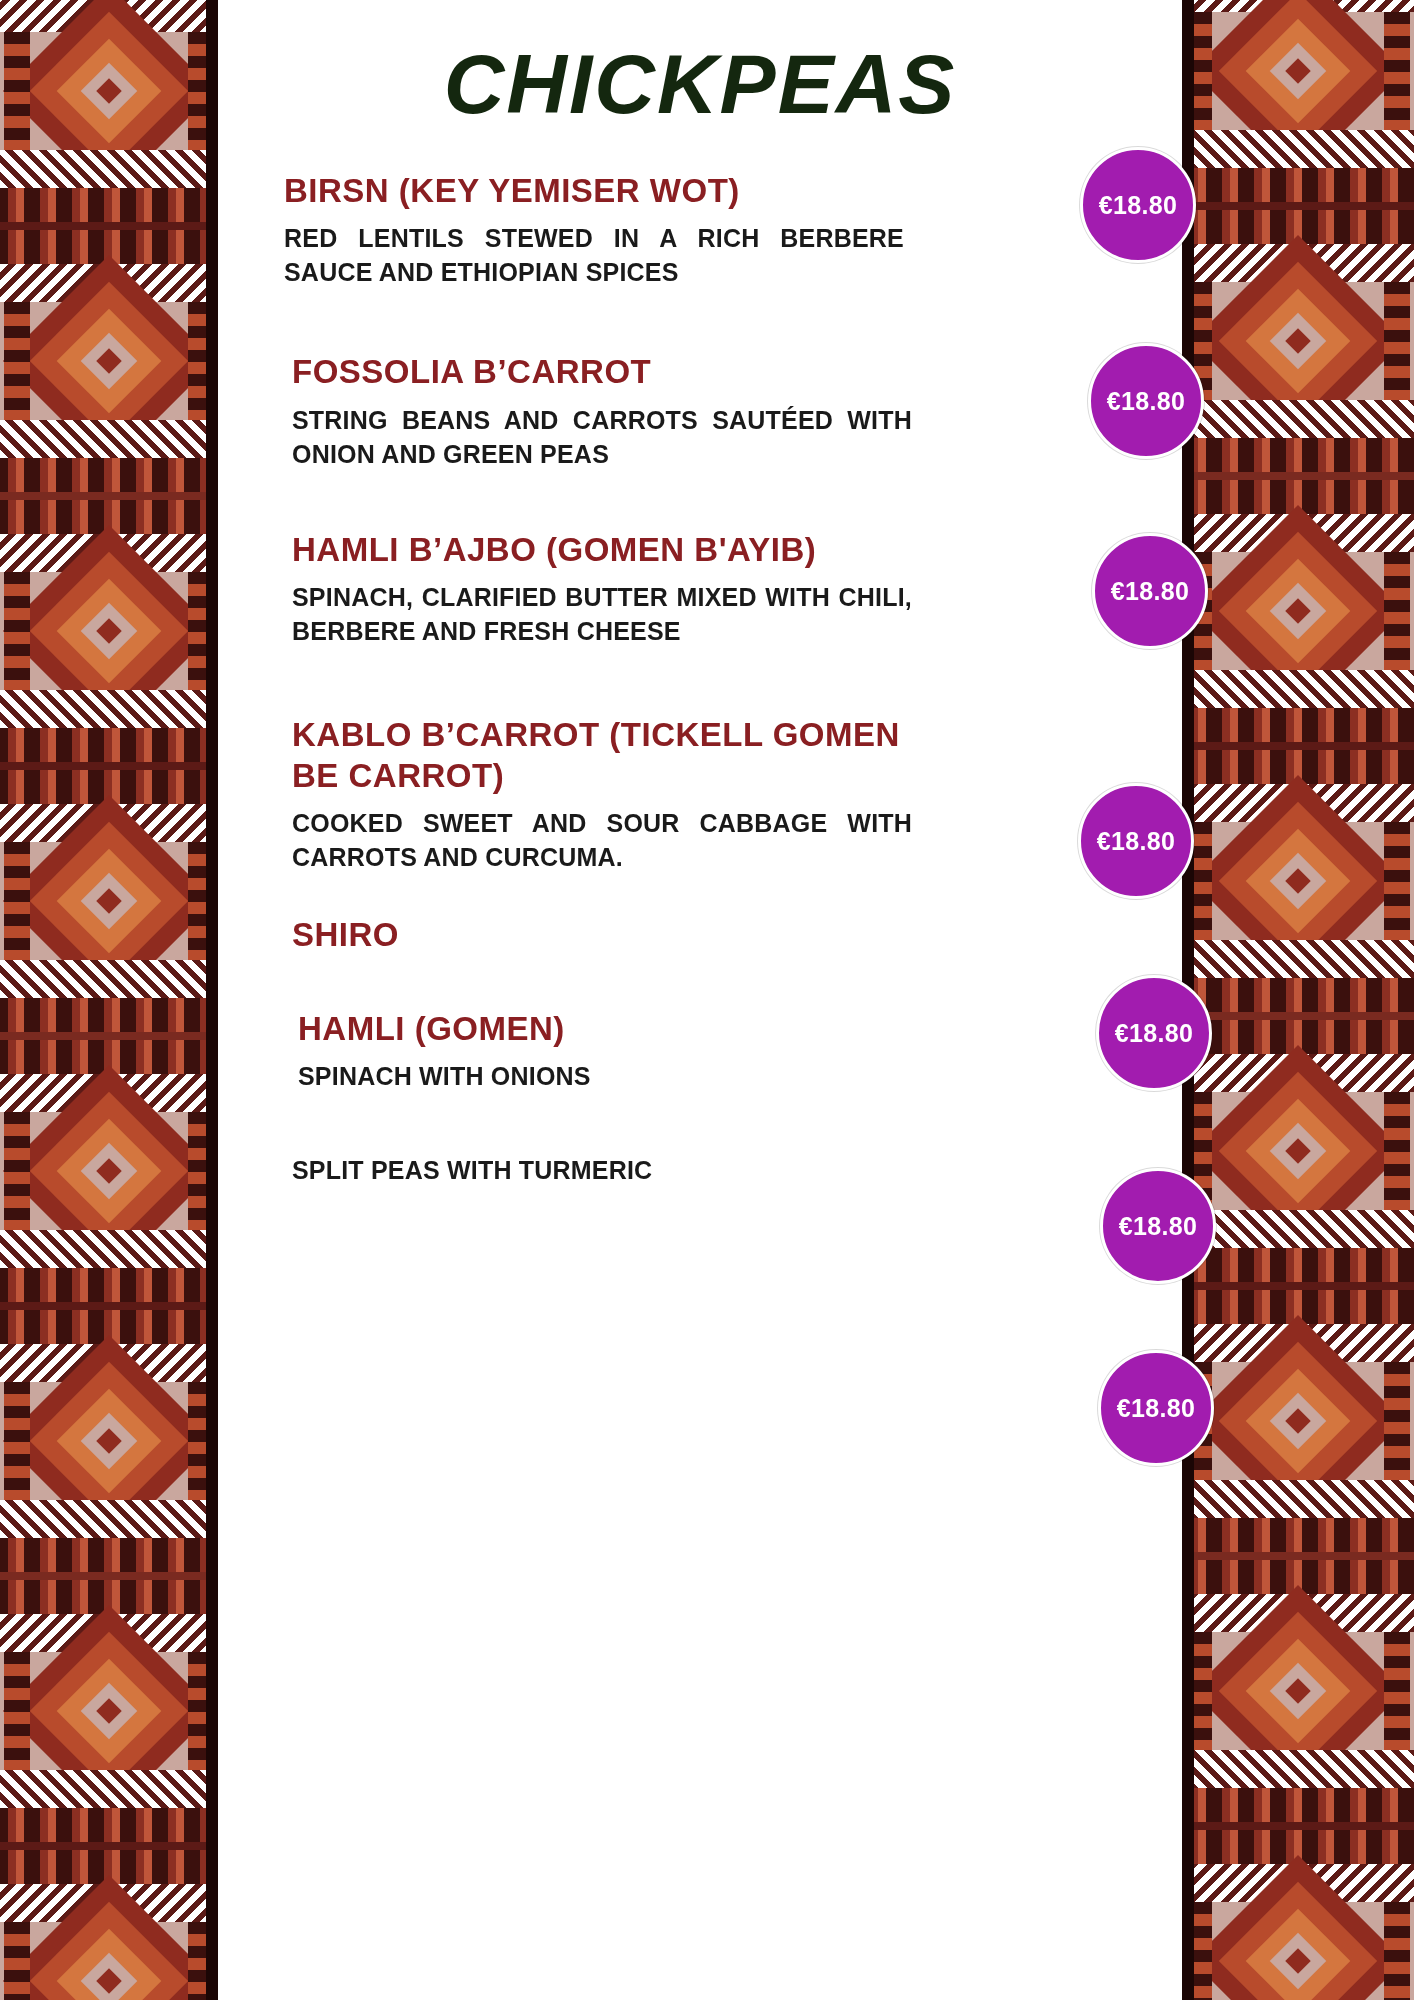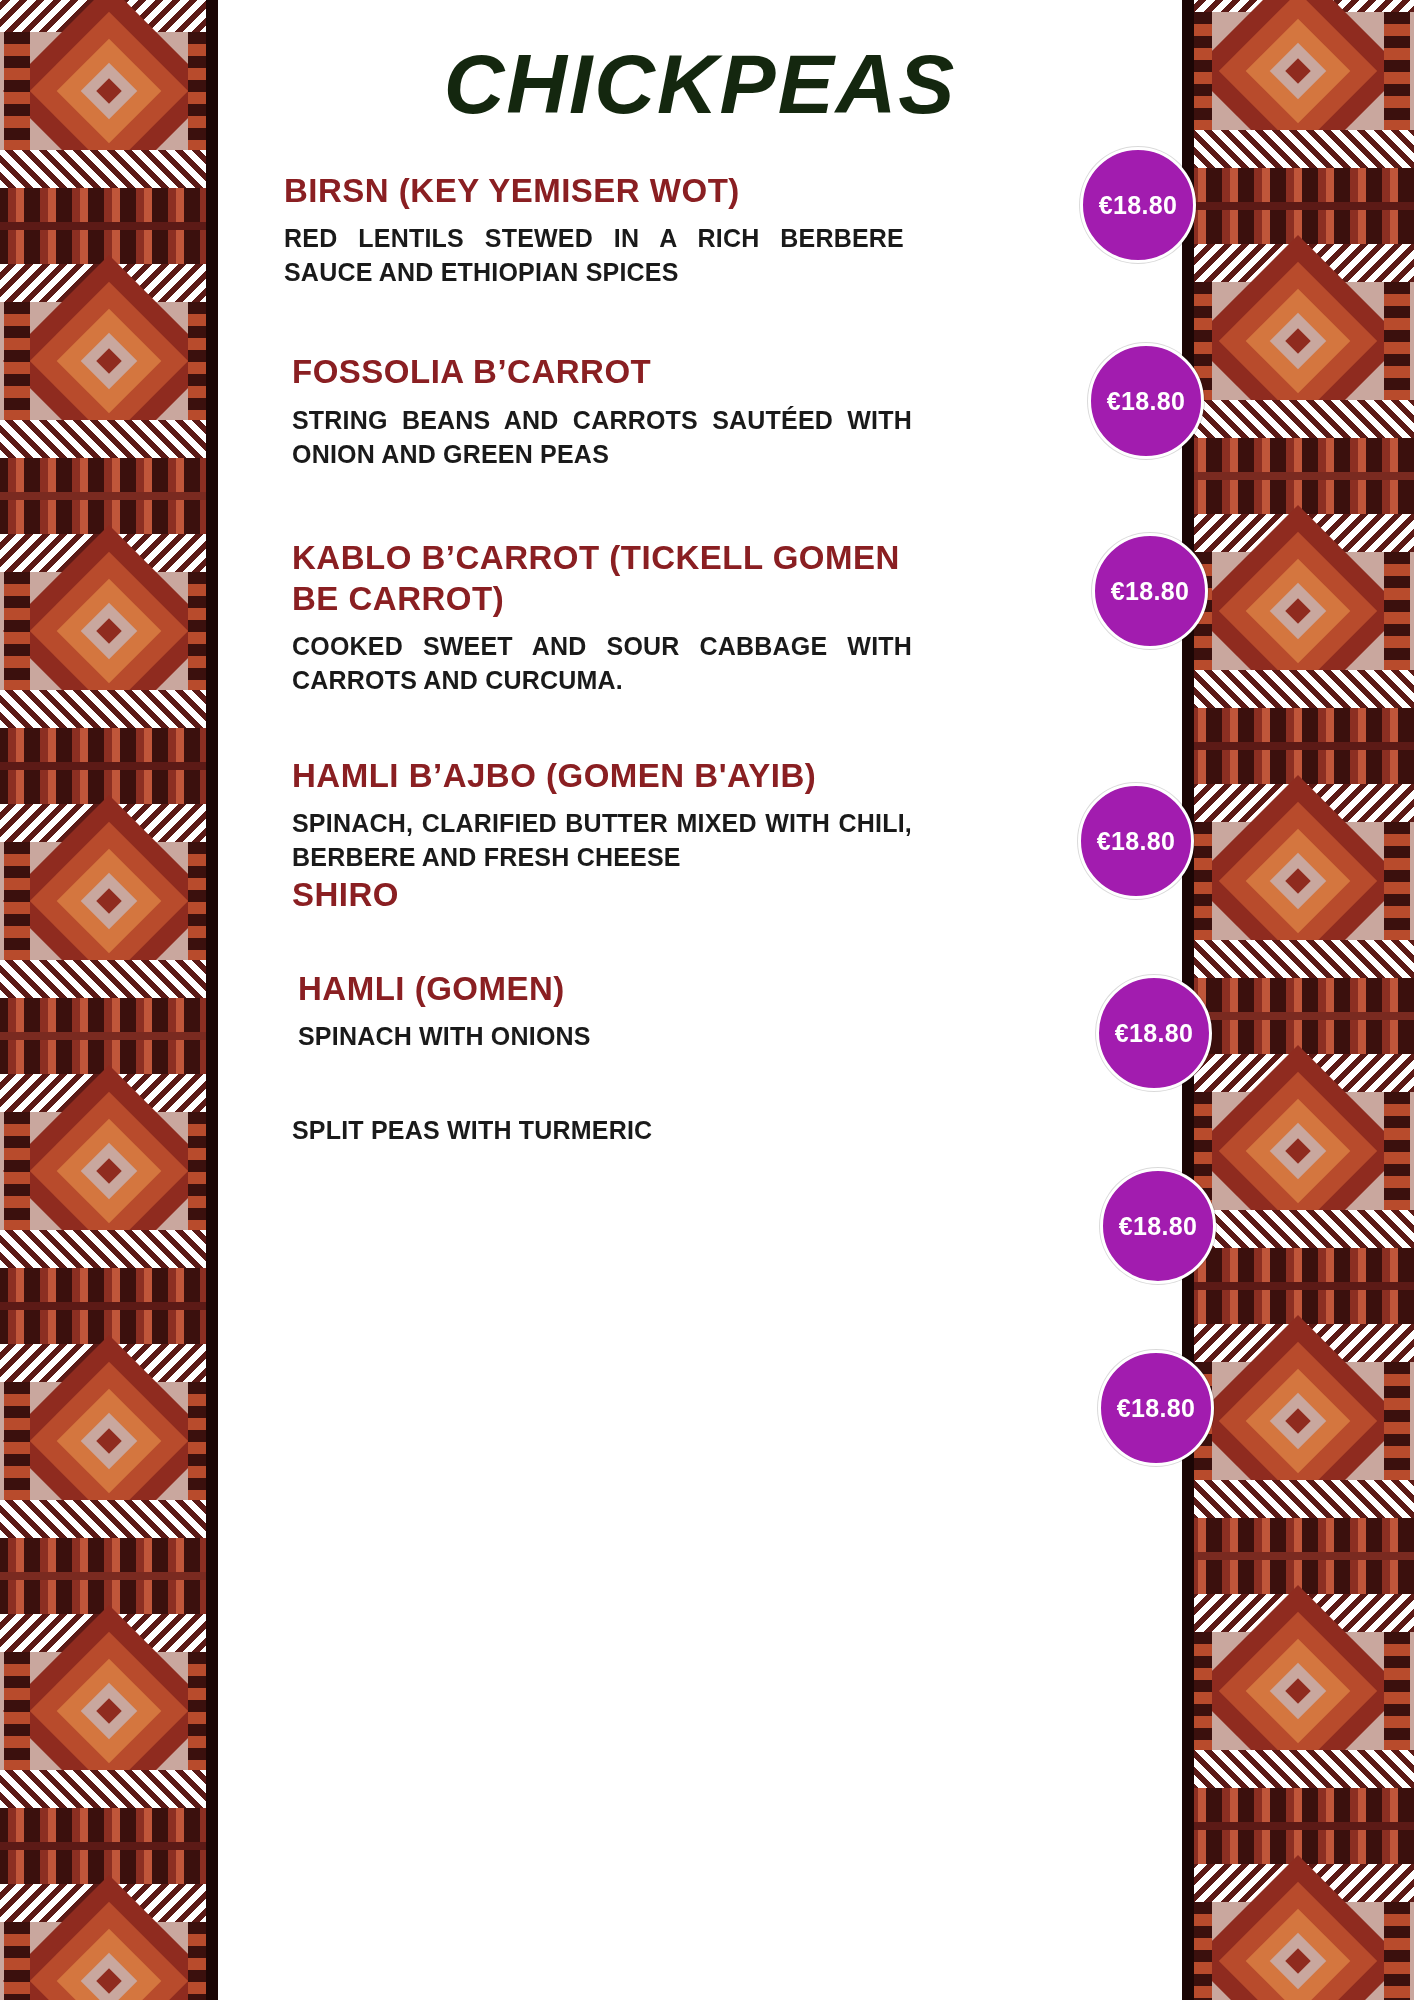--- a/index.html
+++ b/index.html
@@ -399,31 +399,31 @@
       <div class="item" style="margin-top:0">
         <h2 class="item-name">BIRSN (KEY YEMISER WOT)</h2>
         <p class="item-desc">RED LENTILS STEWED IN A RICH BERBERE SAUCE AND ETHIOPIAN SPICES</p>
       </div>
 
       <div class="item" style="margin-top:62px; padding-left:8px">
         <h2 class="item-name">FOSSOLIA B’CARROT</h2>
         <p class="item-desc">STRING BEANS AND CARROTS SAUTÉED WITH ONION AND GREEN PEAS</p>
       </div>
 
+      <div class="item" style="margin-top:58px; padding-left:8px">
+        <h2 class="item-name">HAMLI B’AJBO (GOMEN B'AYIB)</h2>
+        <p class="item-desc">SPINACH, CLARIFIED BUTTER MIXED WITH CHILI, BERBERE AND FRESH CHEESE</p>
+      </div>
+
       <div class="item" style="margin-top:66px; padding-left:8px">
         <h2 class="item-name">KABLO B’CARROT (TICKELL GOMEN BE CARROT)</h2>
         <p class="item-desc">COOKED SWEET AND SOUR CABBAGE WITH CARROTS AND CURCUMA.</p>
       </div>
 
-      <div class="item" style="margin-top:58px; padding-left:8px">
-        <h2 class="item-name">HAMLI B’AJBO (GOMEN B'AYIB)</h2>
-        <p class="item-desc">SPINACH, CLARIFIED BUTTER MIXED WITH CHILI, BERBERE AND FRESH CHEESE</p>
-      </div>
-
-      <div class="item" style="padding-left:8px">
+      <div class="item" style="margin-top:40px; padding-left:8px">
         <h2 class="item-name">SHIRO</h2>
       </div>
 
       <div class="item" style="margin-top:52px; padding-left:14px">
         <h2 class="item-name">HAMLI (GOMEN)</h2>
         <p class="item-desc nojustify">SPINACH WITH ONIONS</p>
       </div>
 
       <div class="item" style="margin-top:60px; padding-left:8px">
         <p class="item-desc nojustify">SPLIT PEAS WITH TURMERIC</p>

